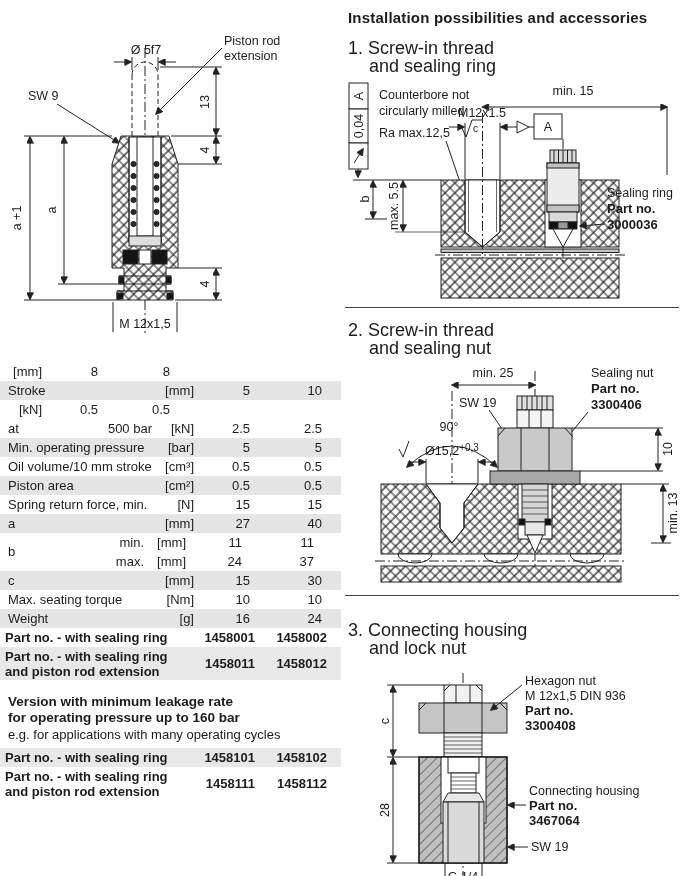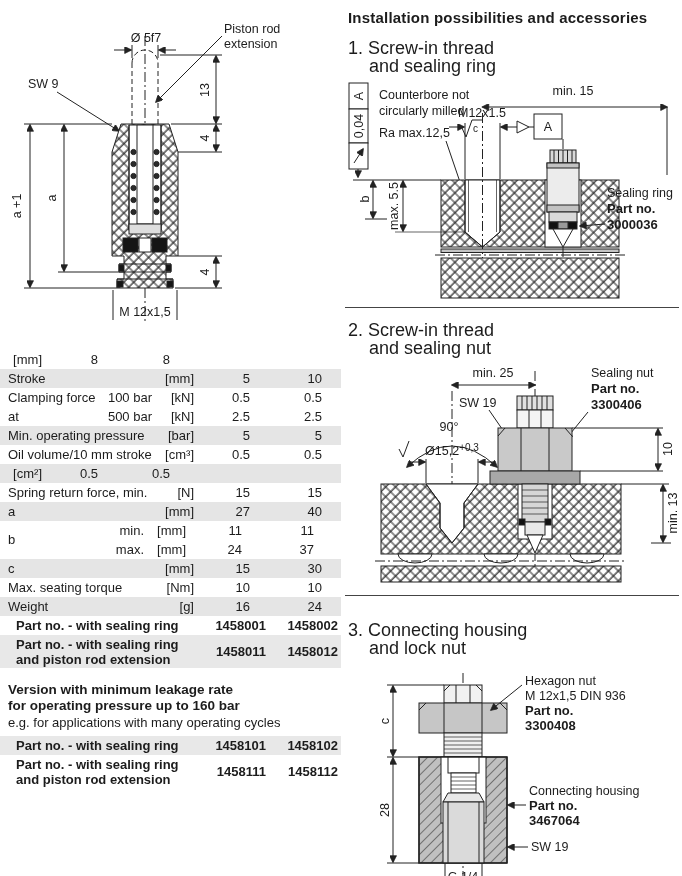--- a/index.html
+++ b/index.html
@@ -1,38 +1,38 @@
 <!DOCTYPE html>
 <html><head>
 <meta charset="utf-8">
 <style>
   html,body{margin:0;padding:0;background:#fff;}
   #page{position:relative;width:682px;height:876px;background:#fff;overflow:hidden;
         font-family:"Liberation Sans",sans-serif;color:#1c1c1c;}
-  .left-col{position:absolute;left:0;top:0;width:341px;}
+  .left-col{position:absolute;left:0;top:12px;width:341px;}
   .right-col{position:absolute;left:341px;top:0;width:341px;}
 
   
   .trow{display:flex;height:19px;line-height:19px;font-size:13px;}
   .trow.shade{background:#e5e5e5;}
   .c-label{width:144px;padding-left:8px;display:flex;}
   .c-label .l2{margin-left:auto;}
   .c-unit{width:42px;text-align:right;}
   .c-v1{width:56px;text-align:right;}
   .c-v2{width:72px;text-align:right;}
 
   .bgroup{display:flex;height:38px;font-size:13px;}
   .b-left{width:30px;padding-left:8px;line-height:38px;}
   .b-rows{flex:1;}
   .b-sub{display:flex;height:19px;line-height:19px;}
   .b-subl{width:106px;text-align:right;}
 
   .prow{display:flex;font-weight:bold;font-size:13px;align-items:center;}
   .prow.shade{background:#e8e8e8;}
-  .p-label{width:174px;padding-left:16px;line-height:15px;}
+  .p-label{width:174px;padding-left:5px;line-height:15px;}
   .p-v1{width:76px;text-align:right;}
   .p-v2{width:72px;text-align:right;}
   .prow1{height:19px;}
   .prow2{height:33px;}
 
   .vh{font-weight:bold;font-size:13.5px;line-height:16px;margin:14px 0 0 8px;}
   .vnote{font-size:13px;line-height:16px;margin:1px 0 5px 8px;}
 
   
   .rc-title{font-size:15px;font-weight:bold;margin:9px 0 0 7px;letter-spacing:.2px;}
@@ -158,24 +158,20 @@
       </div>
       <div class="trow shade">
         <div class="c-label">
             <span>Stroke</span>
           </div>
         <div class="c-unit">[mm]</div>
         <div class="c-v1">5</div>
         <div class="c-v2">10</div>
       </div>
       <div class="trow">
-        <div class="c-label">
-            <span>Clamping force</span>
-            <span class="l2">100 bar</span>
-          </div>
         <div class="c-unit">[kN]</div>
         <div class="c-v1">0.5</div>
         <div class="c-v2">0.5</div>
       </div>
       <div class="trow">
         <div class="c-label">
             <span>at</span>
             <span class="l2">500 bar</span>
           </div>
         <div class="c-unit">[kN]</div>
@@ -192,20 +188,23 @@
       </div>
       <div class="trow">
         <div class="c-label">
             <span>Oil volume/10 mm stroke</span>
           </div>
         <div class="c-unit">[cm³]</div>
         <div class="c-v1">0.5</div>
         <div class="c-v2">0.5</div>
       </div>
       <div class="trow shade">
+        <div class="c-label">
+            <span>Piston area</span>
+          </div>
         <div class="c-unit">[cm²]</div>
         <div class="c-v1">0.5</div>
         <div class="c-v2">0.5</div>
       </div>
       <div class="trow">
         <div class="c-label">
             <span>Spring return force, min.</span>
           </div>
         <div class="c-unit">[N]</div>
         <div class="c-v1">15</div>

